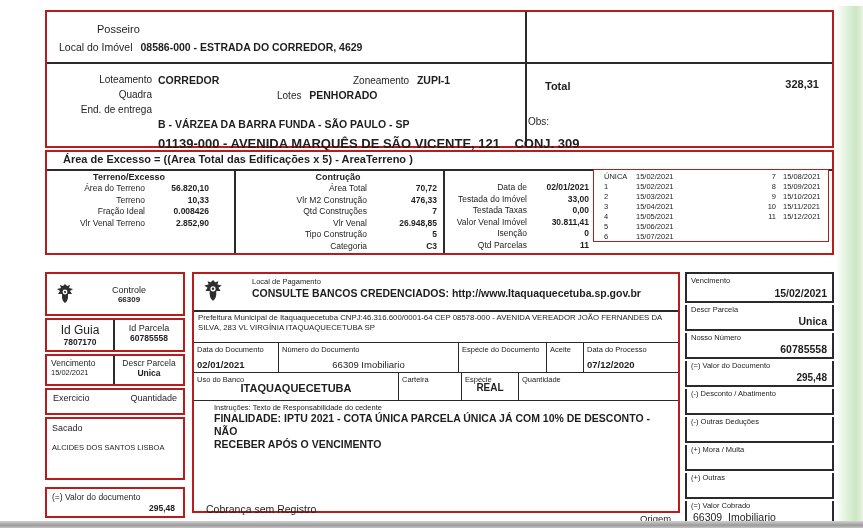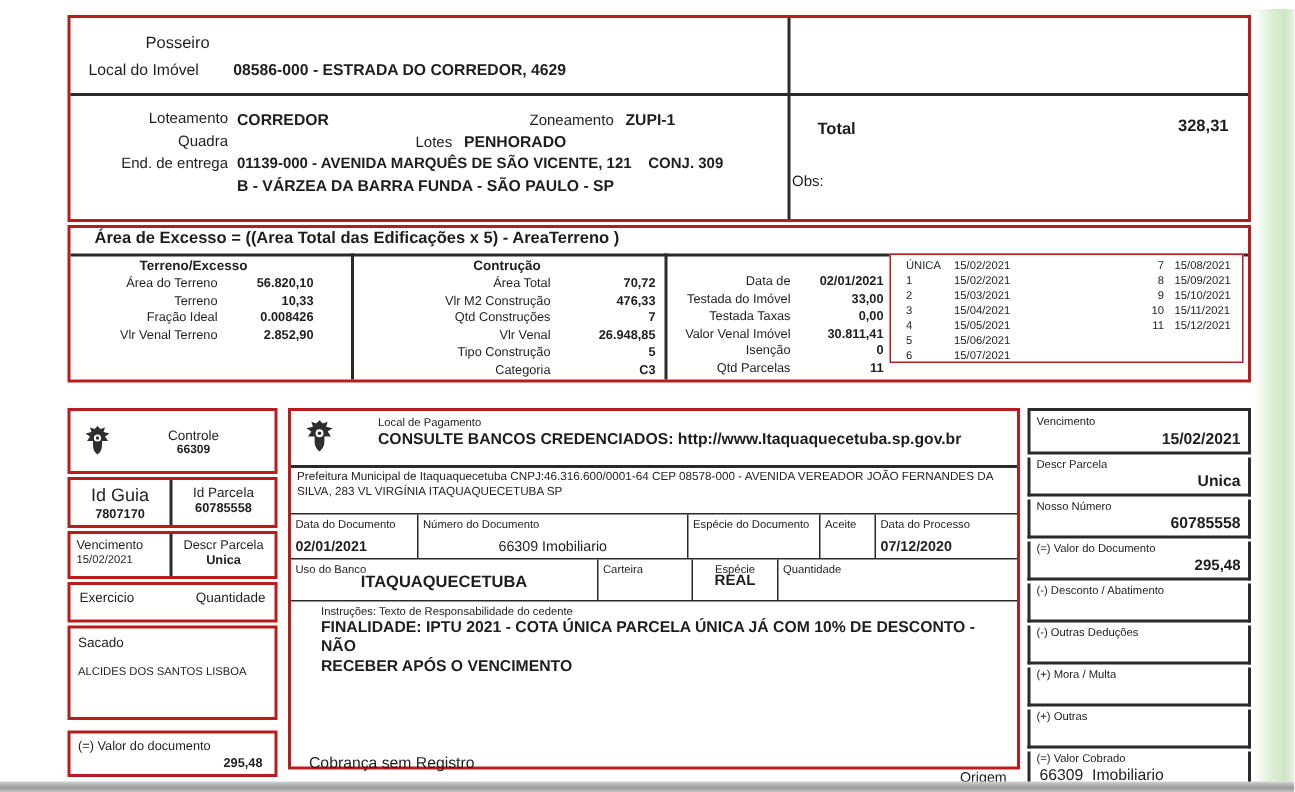--- a/index.html
+++ b/index.html
@@ -46,21 +46,21 @@
   <div class="abs" style="left:100px;top:13px;width:42px;height:2px;background:#d9d9d9;"></div>
 
   <div class="box" style="left:45px;top:10px;width:789px;height:138px;">
     <div class="abs" style="left:0;right:0;top:50px;height:2px;background:#2a2a2a;"></div>
     <div class="abs" style="left:478px;top:0;bottom:0;width:2px;background:#2a2a2a;"></div>
 
     <div class="abs" style="left:50px;top:11px;font-size:11px;">Posseiro</div>
 
     <div class="abs" style="left:12px;top:29px;font-size:10.5px;">
       <span>Local do Imóvel</span>
-      <span class="b" style="margin-left:20px;">08586-000 - ESTRADA DO CORREDOR, 4629</span>
+      <span class="b" style="margin-left:5px;">08586-000 - ESTRADA DO CORREDOR, 4629</span>
     </div>
 
     <div class="abs" style="left:10px;top:62px;font-size:10px;display:flex;">
       <span style="width:95px;text-align:right;">Loteamento</span>
       <span class="b" style="margin-left:6px;font-size:10.5px;">CORREDOR</span>
     </div>
     <div class="abs" style="left:306px;top:62px;font-size:10px;">
       <span>Zoneamento</span>
       <span class="b" style="margin-left:5px;font-size:10.5px;">ZUPI-1</span>
     </div>
@@ -68,21 +68,21 @@
     <div class="abs" style="left:10px;top:77px;font-size:10px;display:flex;">
       <span style="width:95px;text-align:right;">Quadra</span>
     </div>
     <div class="abs" style="left:230px;top:77px;font-size:10px;">
       <span>Lotes</span>
       <span class="b" style="margin-left:5px;font-size:10.5px;">PENHORADO</span>
     </div>
 
     <div class="abs" style="left:10px;top:92px;font-size:10px;display:flex;">
       <span style="width:95px;text-align:right;">End. de entrega</span>
-      <span class="b pre" style="margin-left:6px;font-size:10px;">01139-000 - AVENIDA MARQUÊS DE SÃO VICENTE, 121    CONJ. 309</span>
+      <span class="b pre" style="margin-left:6px;font-size:13px;margin-top:32px;">01139-000 - AVENIDA MARQUÊS DE SÃO VICENTE, 121    CONJ. 309</span>
     </div>
     <div class="abs b" style="left:111px;top:106px;font-size:10.5px;">B - VÁRZEA DA BARRA FUNDA - SÃO PAULO - SP</div>
 
     <div class="abs b" style="left:498px;top:68px;font-size:11px;">Total</div>
     <div class="abs b" style="right:13px;top:66px;font-size:11px;">328,31</div>
     <div class="abs" style="left:481px;top:104px;font-size:10px;">Obs:</div>
   </div>
 
   <div class="box" style="left:45px;top:150px;width:789px;height:105px;">
     <div class="abs b" style="left:16px;top:1px;font-size:11px;">Área de Excesso = ((Area Total das Edificações  x  5)  -  AreaTerreno )</div>
@@ -313,21 +313,21 @@
 
     <div class="cellrow" style="height:28px;">
       <div class="cell" style="width:205px;">
         <span class="lbl">Uso do Banco</span>
         <span class="b" style="display:block;text-align:center;font-size:11px;margin-top:-2px;">ITAQUAQUECETUBA</span>
       </div>
       <div class="cell" style="width:63px;">
         <span class="lbl">Carteira</span>
       </div>
       <div class="cell" style="width:57px;text-align:center;">
-        <span class="lbl" style="text-align:center;">Espécie</span>
+        <span class="lbl" style="text-align:left;">Espécie</span>
         <span class="b" style="font-size:10px;margin-top:-2px;display:block;">REAL</span>
       </div>
       <div class="cell" style="width:81px;">
         <span class="lbl">Quantidade</span>
       </div>
     </div>
 
     <div style="position:relative;height:98px;padding:2px 20px;box-sizing:border-box;">
       <span class="lbl">Instruções: Texto de Responsabilidade do cedente</span>
       <span class="b" style="display:block;font-size:10.5px;line-height:13px;">FINALIDADE: IPTU 2021  - COTA ÚNICA PARCELA ÚNICA JÁ COM 10% DE DESCONTO  - NÃO</span>

